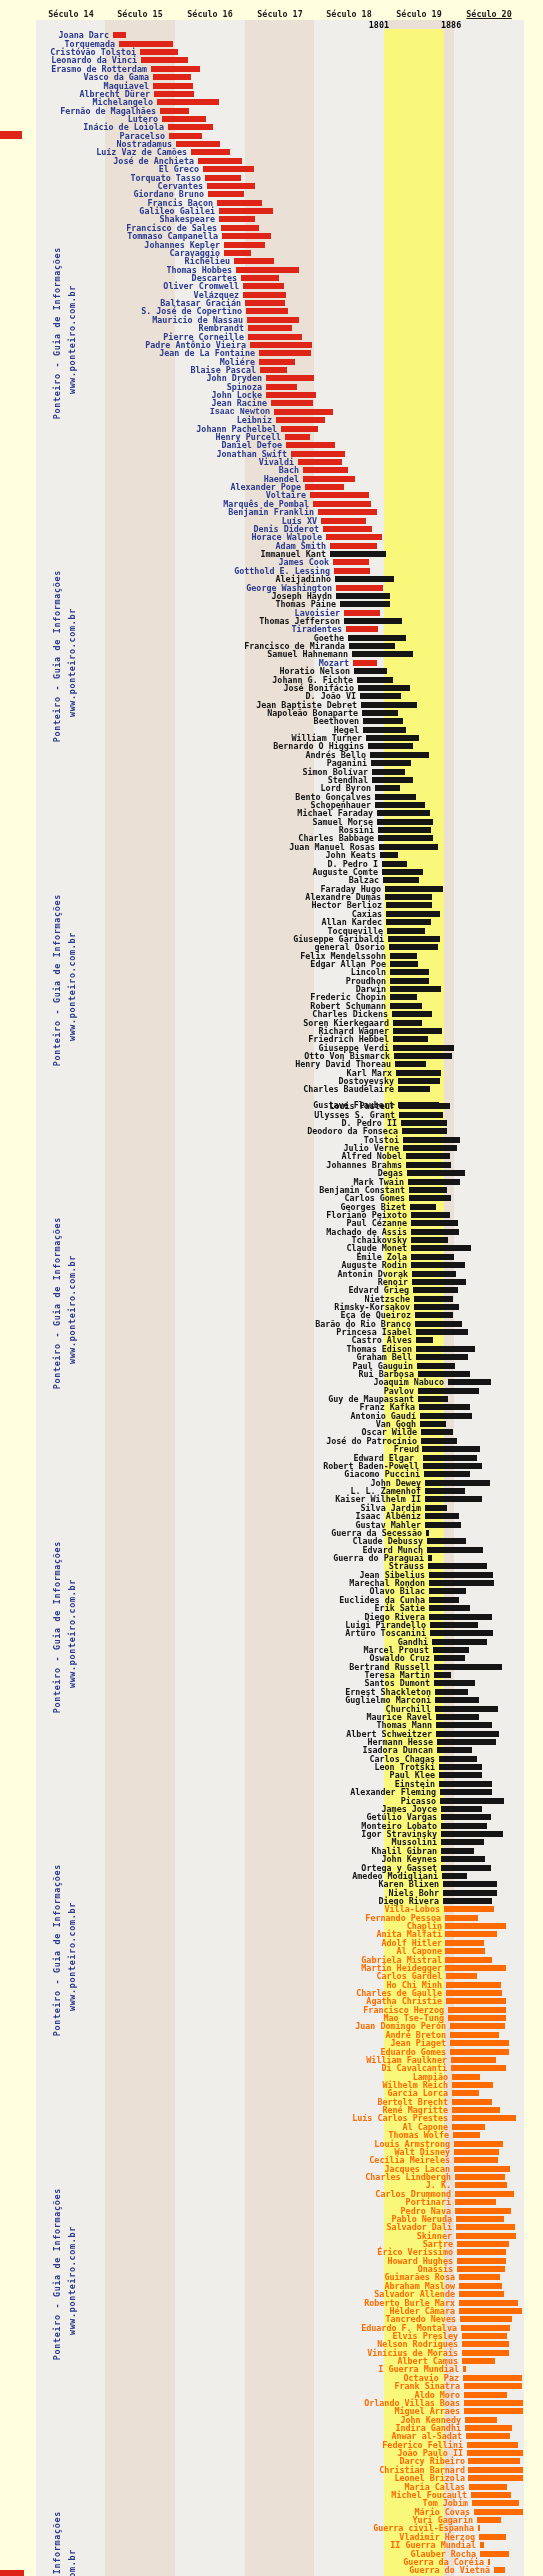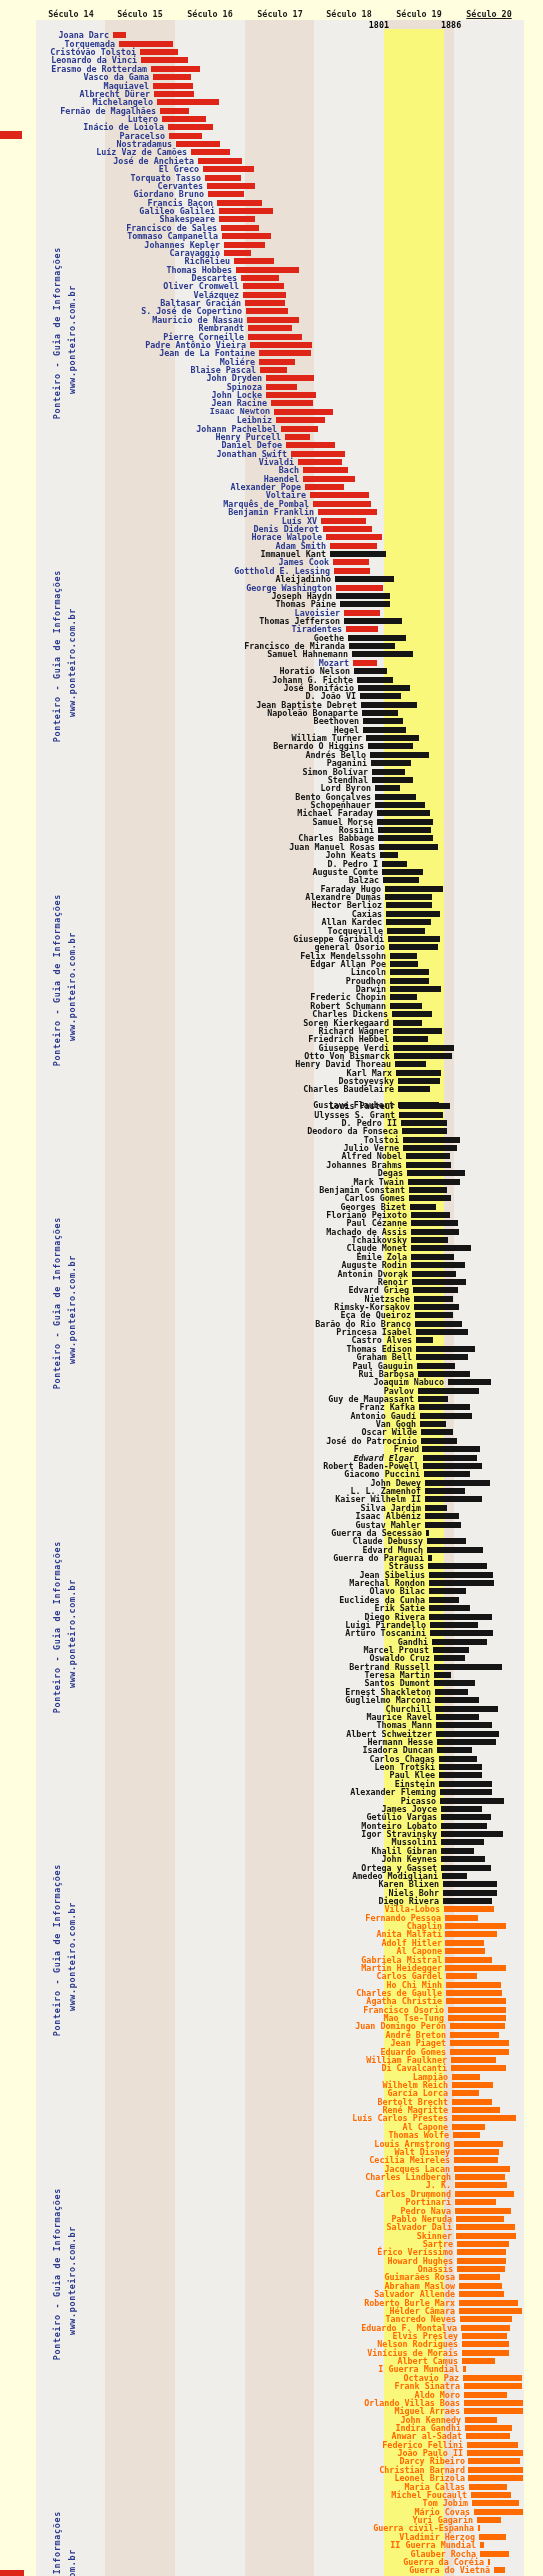--- a/index.html
+++ b/index.html
@@ -784,21 +784,21 @@
       </div>
       <div class="row" style="top: 1437px;">
         <span class="plabel selected" style="right: 127px;">José do Patrocínio</span>
         <span class="bar selected" style="left: 421px; width: 36px;"></span>
       </div>
       <div class="row" style="top: 1445px;">
         <span class="plabel selected" style="right: 125px;">Freud</span>
         <span class="bar selected" style="left: 422px; width: 58px;"></span>
       </div>
       <div class="row" style="top: 1454px;">
-        <span class="plabel selected" style="right: 130px; font-style: italic;">Edward Elgar</span>
+        <span class="plabel selected" style="right: 130px;">Edward Elgar</span>
         <span class="bar selected" style="left: 423px; width: 54px;"></span>
       </div>
       <div class="row" style="top: 1462px;">
         <span class="plabel selected" style="right: 125px;">Robert Baden-Powell</span>
         <span class="bar selected" style="left: 423px; width: 59px;"></span>
       </div>
       <div class="row" style="top: 1470px;">
         <span class="plabel selected" style="right: 124px;">Giacomo Puccini</span>
         <span class="bar selected" style="left: 424px; width: 46px;"></span>
       </div>
@@ -1048,21 +1048,21 @@
       </div>
       <div class="row" style="top: 1989px;">
         <span class="plabel future" style="right: 102px;">Charles de Gaulle</span>
         <span class="bar future" style="left: 446px; width: 56px;"></span>
       </div>
       <div class="row" style="top: 1997px;">
         <span class="plabel future" style="right: 102px;">Agatha Christie</span>
         <span class="bar future" style="left: 446px; width: 60px;"></span>
       </div>
       <div class="row" style="top: 2006px;">
-        <span class="plabel future" style="right: 100px;">Francisco Osorio</span>
+        <span class="plabel future" style="right: 100px;">Francisco Herzog</span>
         <span class="bar future" style="left: 448px; width: 58px;"></span>
       </div>
       <div class="row" style="top: 2014px;">
         <span class="plabel future" style="right: 100px;">Mao Tse-Tung</span>
         <span class="bar future" style="left: 448px; width: 58px;"></span>
       </div>
       <div class="row" style="top: 2022px;">
         <span class="plabel future" style="right: 98px;">Juan Domingo Perón</span>
         <span class="bar future" style="left: 450px; width: 55px;"></span>
       </div>

